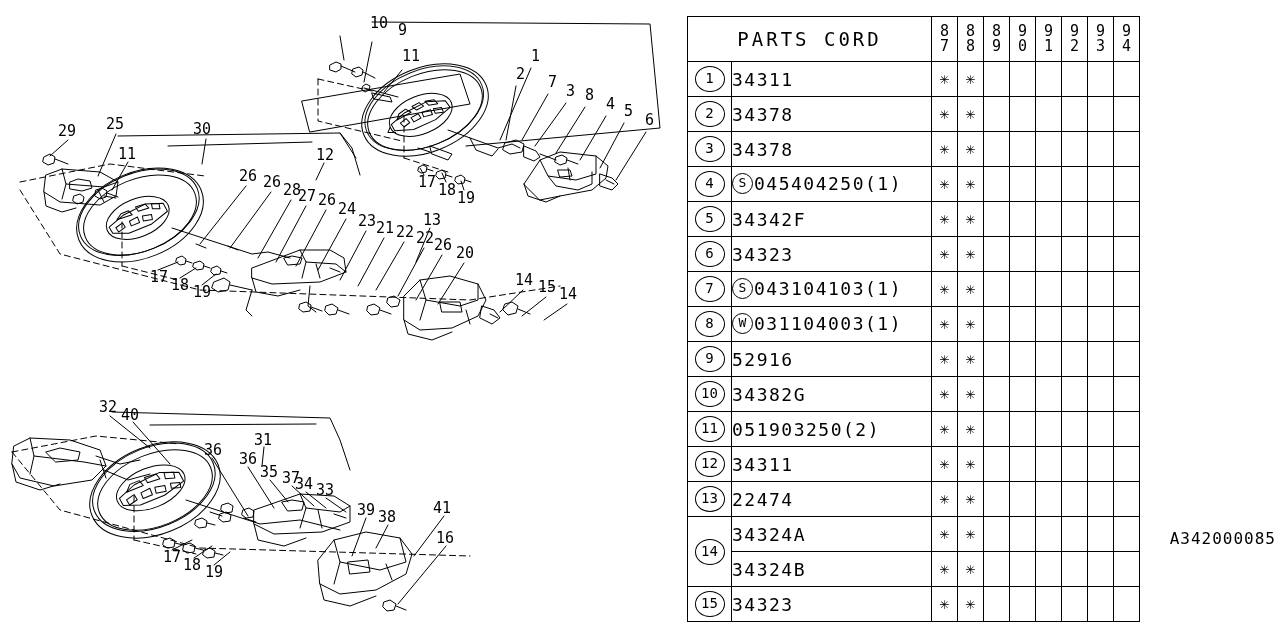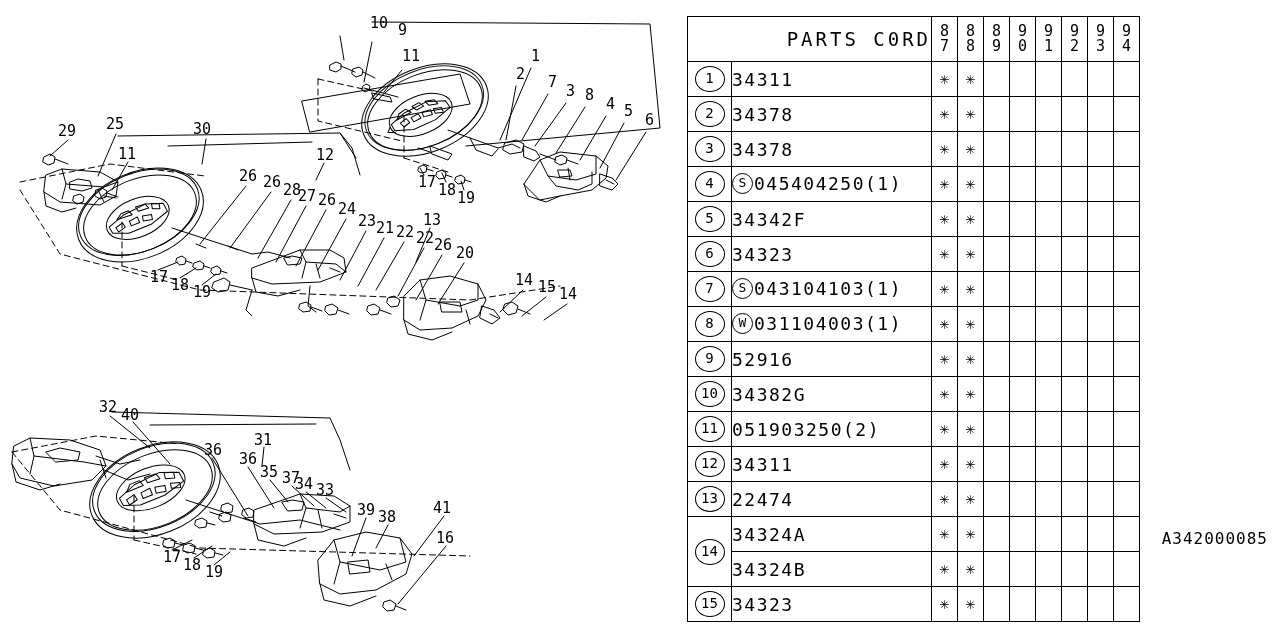--- a/index.html
+++ b/index.html
@@ -40,21 +40,21 @@
     border:1.5px solid #000;
     padding:0;
     font-weight:normal;
     font-family:"DejaVu Sans Mono", monospace;
   }
   .col-num{width:44px;}
   .col-part{width:200px;}
   .col-year{width:26px;}
 
   .hdr-title{
-    text-align:right;
+    text-align:center;
     font-size:19px;
     letter-spacing:3px;
     height:44px;
     line-height:44px;
     white-space:nowrap;
   }
   .hdr-year{
     text-align:center;
     font-size:15px;
     line-height:15px;
@@ -94,21 +94,21 @@
     letter-spacing:0;
     vertical-align:middle;
     margin-right:1px;
     position:relative;
     top:-1px;
   }
   .mark-cell{text-align:center;vertical-align:middle;font-size:16px;line-height:16px;}
 
   .doc-id{
     position:absolute;
-    right:12px;bottom:8px;
+    right:4px;bottom:8px;
     font-family:"DejaVu Sans Mono", monospace;
     font-size:16px;
     letter-spacing:1px;
     color:#000;
   }
 </style>
 </head>
 <body>
 
 <div id="root">

